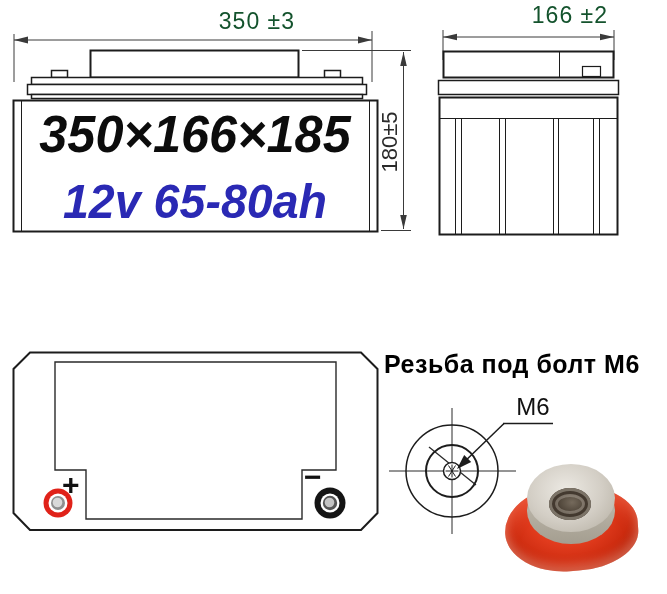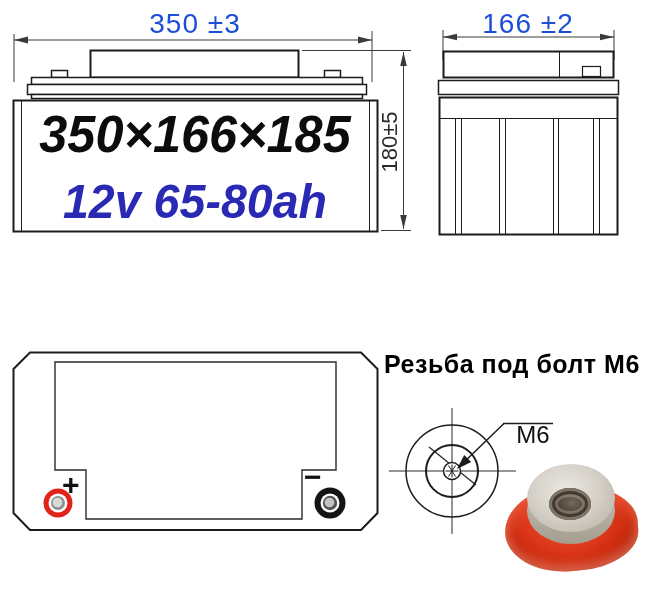--- a/index.html
+++ b/index.html
@@ -3,21 +3,21 @@
 <meta charset="utf-8">
 <style>
   html,body{margin:0;padding:0;background:#fff;}
   .canvas{
     position:relative;width:667px;height:594px;background:#fff;overflow:hidden;
     font-family:"Liberation Sans", sans-serif;color:#1a1a1a;
   }
   .abs{position:absolute;}
   svg{position:absolute;overflow:visible;}
   .dim-text{
-    font-size:28px;color:#1d4ed8;text-align:center;letter-spacing:1px;white-space:nowrap;
+    font-size:23px;color:#14532d;text-align:right;letter-spacing:1px;white-space:nowrap;
   }
   .size-label{
     font-size:52px;font-weight:bold;font-style:italic;color:#0c0c0c;
     text-align:center;letter-spacing:0px;white-space:nowrap;transform:scaleX(0.97);
   }
   .capacity-label{
     font-size:48px;font-weight:bold;font-style:italic;color:#2a29b4;
     text-align:center;white-space:nowrap;transform:scaleX(0.97);
   }
   .vdim-text{
@@ -116,21 +116,21 @@
         <line x1="79.5" y1="118.5" x2="79.5" y2="234"></line>
         <line x1="85.5" y1="118.5" x2="85.5" y2="234"></line>
         <line x1="133.5" y1="118.5" x2="133.5" y2="234"></line>
         <line x1="138.5" y1="118.5" x2="138.5" y2="234"></line>
         <line x1="173.5" y1="118.5" x2="173.5" y2="234"></line>
         <line x1="179.5" y1="118.5" x2="179.5" y2="234"></line>
       </g>
     </g>
   </svg>
 
-  <div class="abs dim-text" style="left:448px;top:8px;width:160px;">166 ±2</div>
+  <div class="abs dim-text" style="left:448px;top:2px;width:160px;">166 ±2</div>
 
   <svg class="abs" style="left:0;top:340px" width="400" height="210" viewBox="0 0 400 210">
     <polygon points="30,12.5 361,12.5 377.5,29 377.5,173 361,190 30,190 13.5,173 13.5,29" fill="#ffffff" stroke="#1c1c1c" stroke-width="2"></polygon>
     <polygon points="55,22 336,22 336,130 302,130 302,179 86,179 86,130 55,130" fill="none" stroke="#2a2a2a" stroke-width="1.4"></polygon>
     <g>
       <circle cx="58" cy="163" r="14.5" fill="#e02219"></circle>
       <circle cx="58" cy="163" r="9.5" fill="#ffffff"></circle>
       <circle cx="58" cy="163" r="7" fill="#8f8f8f"></circle>
       <circle cx="57.5" cy="162.5" r="4.8" fill="#d9d9d9"></circle>
     </g>
@@ -162,21 +162,21 @@
       <line x1="73.5" y1="91.5" x2="80.5" y2="80.5"></line>
       <line x1="77" y1="79.5" x2="77" y2="92.5"></line>
     </g>
     <g>
       <line x1="128" y1="38.5" x2="178" y2="38.5" stroke="#1c1c1c" stroke-width="1.5"></line>
       <line x1="129" y1="38.5" x2="85" y2="81" stroke="#1c1c1c" stroke-width="1.5"></line>
       <polygon points="82,84 96.2,77.1 89.2,69.9" fill="#1c1c1c"></polygon>
     </g>
   </svg>
 
-  <div class="abs m6-label" style="left:508px;top:393px;width:50px;text-align:center;margin-top:28px;">M6</div>
+  <div class="abs m6-label" style="left:508px;top:393px;width:50px;text-align:center;">M6</div>
 
   <div class="abs nut-wrap">
     <div class="nut-flange"></div>
     <div class="nut-side"></div>
     <div class="nut-top"></div>
     <div class="nut-hole"></div>
   </div>
 
 </div>
 

